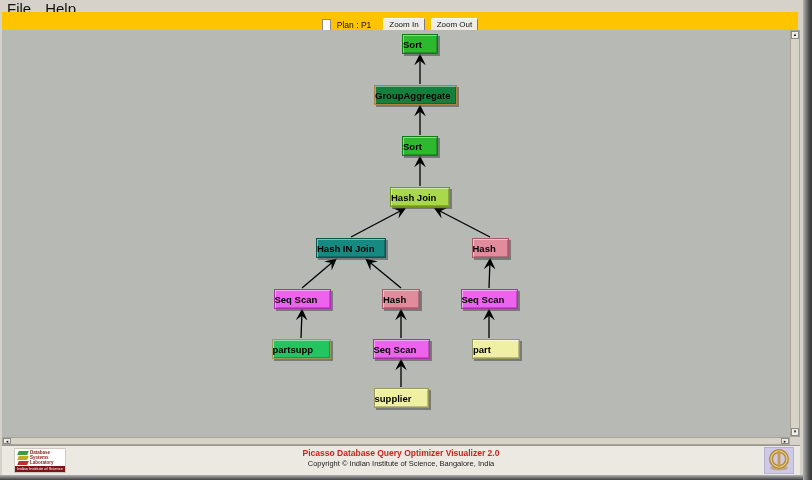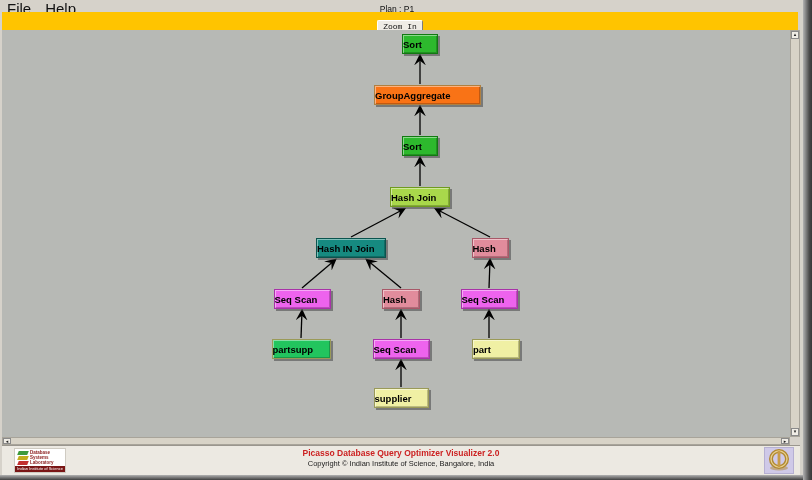--- a/index.html
+++ b/index.html
@@ -23,28 +23,28 @@
   
   .menubar{
     position:absolute;left:0;top:0;width:803px;height:12px;
     background:#d6d2ca;display:flex;align-items:flex-start;
     font-size:15px;color:#111;
   }
   .menubar .menu-item{padding:0 7px;cursor:default;}
   
   .toolbar{
     position:absolute;left:2px;top:12px;width:796px;height:26px;
-    background:#ffc400;display:flex;align-items:center;justify-content:center;gap:6px;flex-direction:column;
+    background:#ffc400;display:flex;align-items:center;justify-content:center;gap:6px;
   }
   .swatch{
     width:9px;height:13px;background:#ffffff;border:1px solid #8a8a8a;box-sizing:border-box;
   }
   .plan-label{font-size:8.5px;color:#111;margin-right:6px;}
   .tb-btn{
-    font-family:Liberation Mono, monospace;font-size:8px;color:#111;
+    font-family:Liberation Sans, sans-serif;font-size:8px;color:#111;
     background:#efece5;border:1px solid;border-color:#ffffff #7c7c7c #7c7c7c #ffffff;
     border-radius:2px;height:14px;padding:0 5px;line-height:12px;cursor:default;
   }
   
   .canvas{
     position:absolute;left:2px;top:30px;width:788px;height:407px;
     background:#b7b9b5;
   }
   #edges{position:absolute;left:0;top:0;width:812px;height:480px;pointer-events:none;}
   .plan-node{
@@ -141,21 +141,21 @@
         <line x1="489" y1="288" x2="490" y2="260" stroke="#000" stroke-width="1.3" marker-end="url(#arrowhead)"></line>
         <line x1="301" y1="338" x2="302" y2="311" stroke="#000" stroke-width="1.3" marker-end="url(#arrowhead)"></line>
         <line x1="401" y1="338" x2="401" y2="311" stroke="#000" stroke-width="1.3" marker-end="url(#arrowhead)"></line>
         <line x1="489" y1="338" x2="489" y2="311" stroke="#000" stroke-width="1.3" marker-end="url(#arrowhead)"></line>
         <line x1="401" y1="387" x2="401" y2="361" stroke="#000" stroke-width="1.3" marker-end="url(#arrowhead)"></line>
       </g>
   </svg>
 
   <div id="nodes">
       <div class="plan-node" style="left: 402px; top: 34px; width: 36px; background: rgb(45, 185, 45); border-color: rgb(17, 122, 17);">Sort</div>
-      <div class="plan-node" style="left: 374px; top: 85px; width: 107px; background: #f97316; border-color: rgb(176, 128, 64);">GroupAggregate</div>
+      <div class="plan-node" style="left: 374px; top: 85px; width: 83px; background: #15803d; border-color: rgb(176, 128, 64);">GroupAggregate</div>
       <div class="plan-node" style="left: 402px; top: 136px; width: 36px; background: rgb(45, 185, 45); border-color: rgb(17, 122, 17);">Sort</div>
       <div class="plan-node" style="left: 390px; top: 187px; width: 60px; background: rgb(169, 216, 75); border-color: rgb(111, 154, 32);">Hash Join</div>
       <div class="plan-node" style="left: 316px; top: 238px; width: 70px; background: rgb(22, 138, 128); border-color: rgb(10, 84, 78);">Hash IN Join</div>
       <div class="plan-node" style="left: 471.5px; top: 238px; width: 37px; background: rgb(225, 140, 156); border-color: rgb(168, 88, 104);">Hash</div>
       <div class="plan-node" style="left: 273.5px; top: 289px; width: 57px; background: rgb(238, 99, 238); border-color: rgb(168, 50, 168);">Seq Scan</div>
       <div class="plan-node" style="left: 382px; top: 289px; width: 38px; background: rgb(225, 140, 156); border-color: rgb(168, 88, 104);">Hash</div>
       <div class="plan-node" style="left: 460.5px; top: 289px; width: 57px; background: rgb(238, 99, 238); border-color: rgb(168, 50, 168);">Seq Scan</div>
       <div class="plan-node" style="left: 271.5px; top: 339px; width: 59px; background: #22c55e; border-color: rgb(154, 154, 88);">partsupp</div>
       <div class="plan-node" style="left: 372.5px; top: 339px; width: 57px; background: rgb(238, 99, 238); border-color: rgb(168, 50, 168);">Seq Scan</div>
       <div class="plan-node" style="left: 472px; top: 339px; width: 48px; background: rgb(240, 240, 164); border-color: rgb(154, 154, 88);">part</div>

